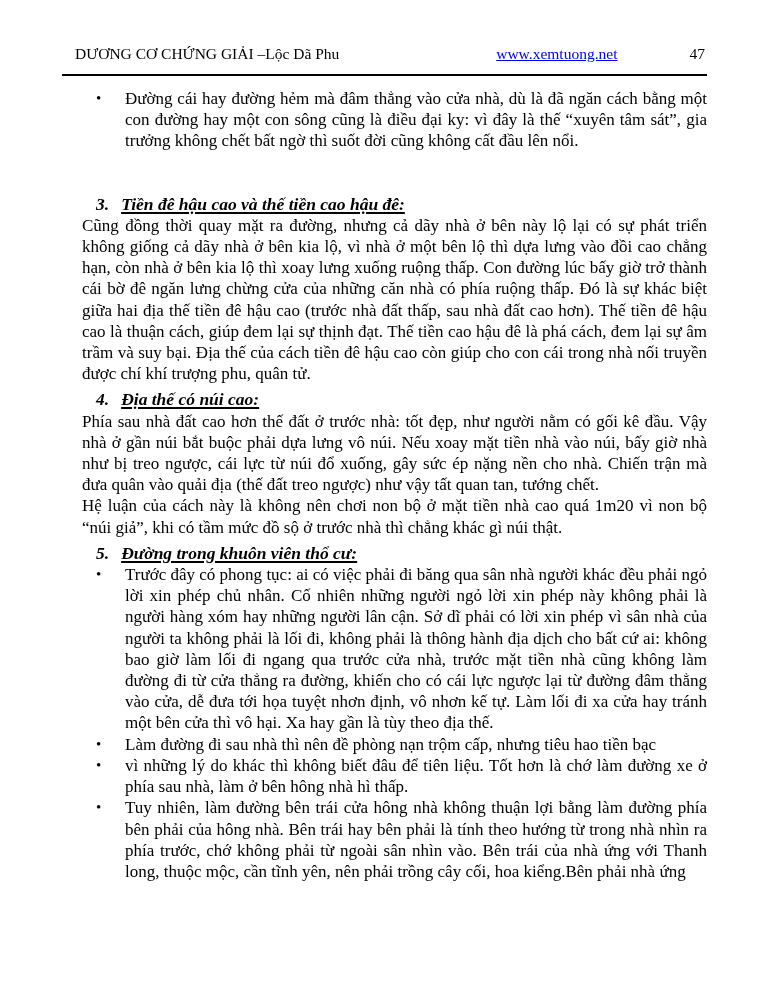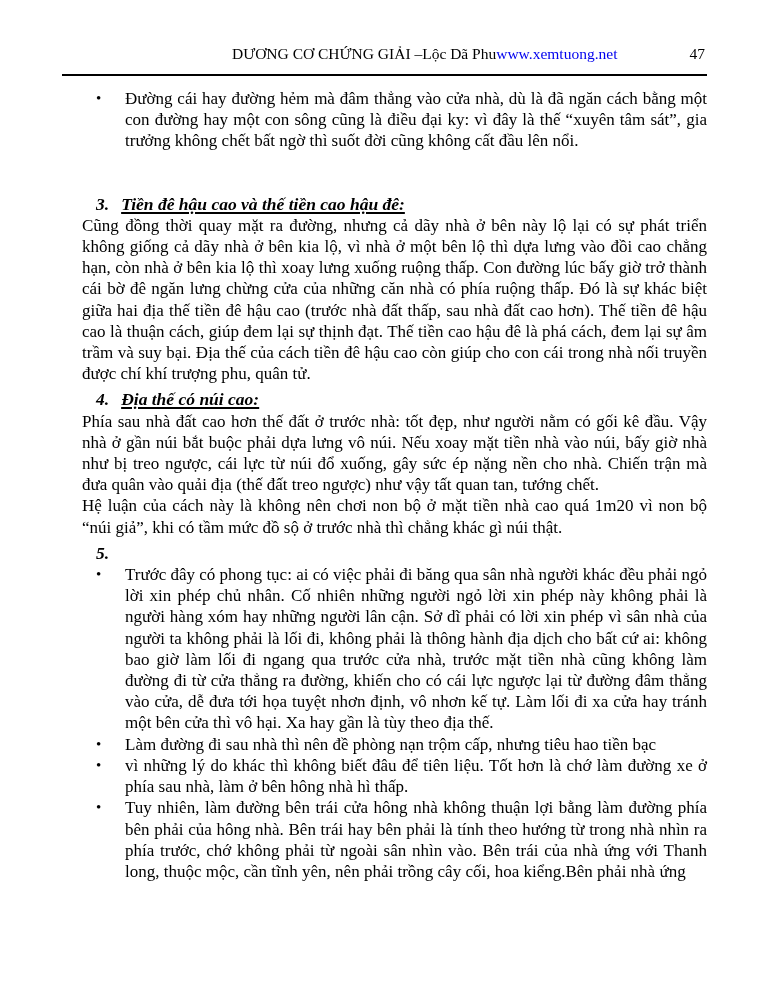--- a/index.html
+++ b/index.html
@@ -14,23 +14,24 @@
     overflow: hidden;
   }
   .page-header {
     display: flex;
     align-items: baseline;
     margin: 44px 60px 0 75px;
     font-size: 15.5px;
     line-height: 19px;
     white-space: nowrap;
   }
-  .header-title { flex: 1; text-align: right; }
+  .header-title { flex: 1; }
   .header-link {
     color: #0000ee;
+    text-decoration: underline;
     margin-right: 72px;
     cursor: pointer;
   }
   .header-page {}
   .header-rule {
     border-top: 2px solid #000000;
     margin: 11px 58px 0 62px;
   }
   .content {
     padding: 12px 58px 0 82px;
@@ -91,20 +92,21 @@
 
     <h2 class="section-heading">
       <span class="heading-num">4.</span>
       <span class="heading-text">Địa thế có núi cao:</span>
     </h2>
     <p class="para">Phía sau nhà đất cao hơn thế đất ở trước nhà: tốt đẹp, như người nằm có gối kê đầu. Vậy nhà ở gần núi bắt buộc phải dựa lưng vô núi. Nếu xoay mặt tiền nhà vào núi, bấy giờ nhà như bị treo ngược, cái lực từ núi đổ xuống, gây sức ép nặng nền cho nhà. Chiến trận mà đưa quân vào quải địa (thế đất treo ngược) như vậy tất quan tan, tướng chết.</p>
     <p class="para">Hệ luận của cách này là không nên chơi non bộ ở mặt tiền nhà cao quá 1m20 vì non bộ “núi giả”, khi có tầm mức đồ sộ ở trước nhà thì chẳng khác gì núi thật.</p>
 
     <h2 class="section-heading">
       <span class="heading-num">5.</span>
+      <span class="heading-text">Đường trong khuôn viên thổ cư:</span>
     </h2>
 
     <div class="bullet-item">
       <span class="bullet-marker">•</span>
       <p class="bullet-text">Trước đây có phong tục: ai có việc phải đi băng qua sân nhà người khác đều phải ngỏ lời xin phép chủ nhân. Cố nhiên những người ngỏ lời xin phép này không phải là người hàng xóm hay những người lân cận. Sở dĩ phải có lời xin phép vì sân nhà của người ta không phải là lối đi, không phải là thông hành địa dịch cho bất cứ ai: không bao giờ làm lối đi ngang qua trước cửa nhà, trước mặt tiền nhà cũng không làm đường đi từ cửa thẳng ra đường, khiến cho có cái lực ngược lại từ đường đâm thẳng vào cửa, dễ đưa tới họa tuyệt nhơn định, vô nhơn kế tự. Làm lối đi xa cửa hay tránh một bên cửa thì vô hại. Xa hay gần là tùy theo địa thế.</p>
     </div>
     <div class="bullet-item">
       <span class="bullet-marker">•</span>
       <p class="bullet-text">Làm đường đi sau nhà thì nên đề phòng nạn trộm cấp, nhưng tiêu hao tiền bạc</p>
     </div>

